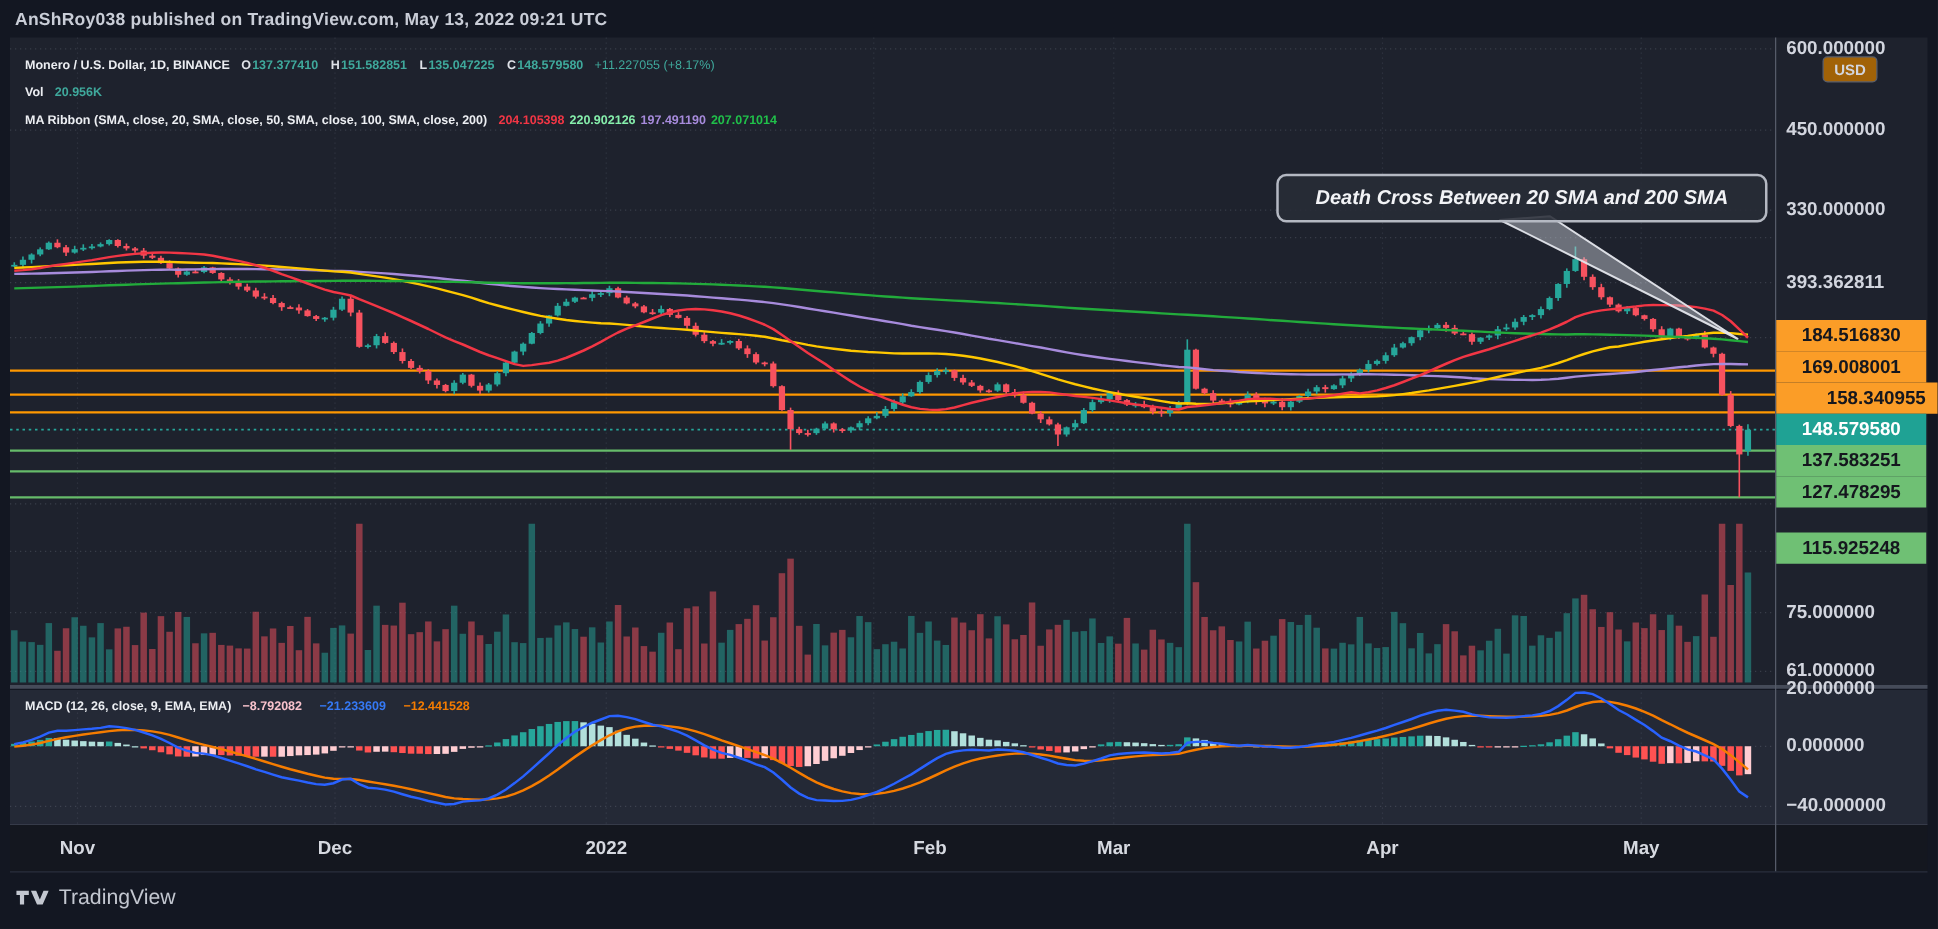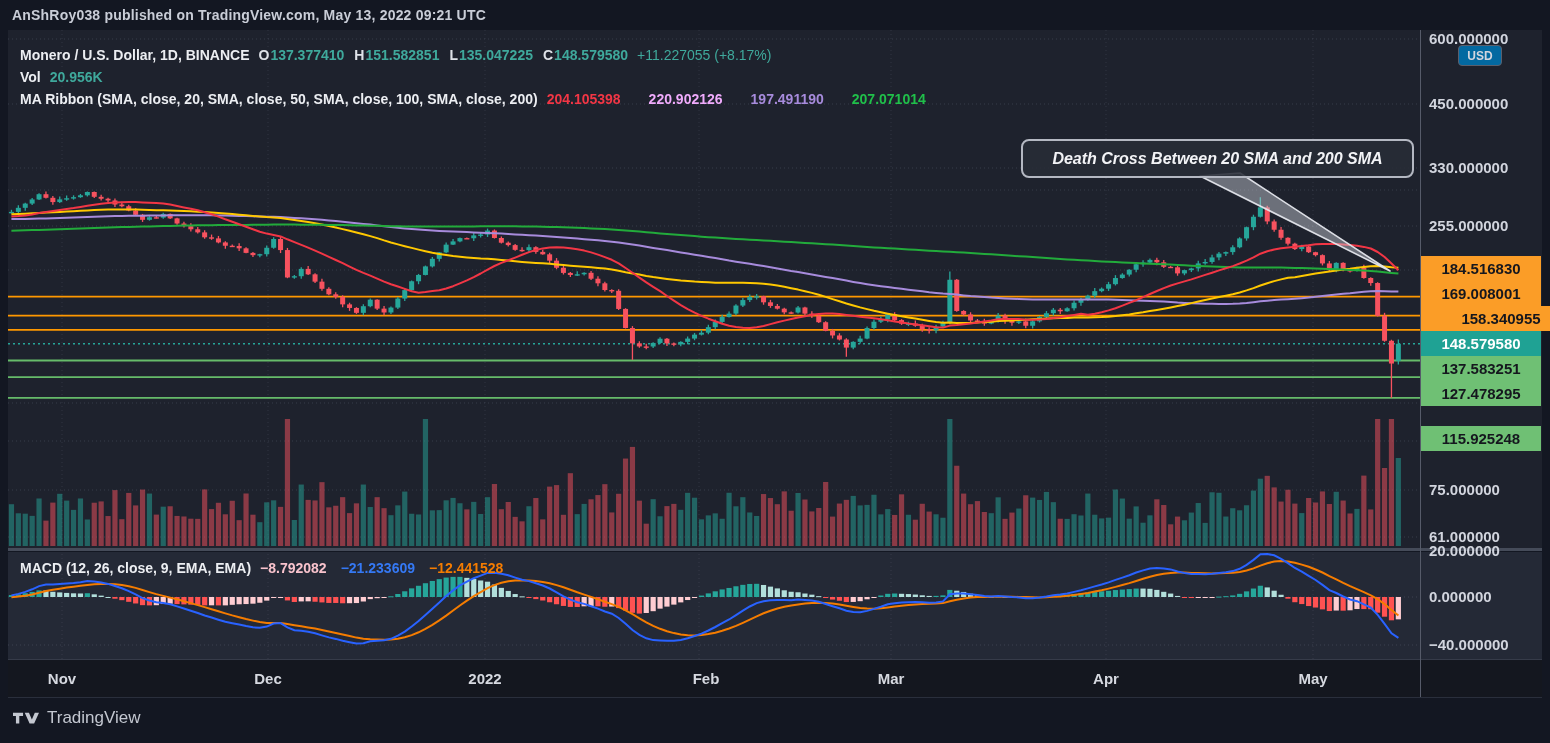--- a/index.html
+++ b/index.html
@@ -6,35 +6,35 @@
   body{
     width:1550px;height:743px;position:relative;overflow:hidden;
     background:#131722;color:#d6d9e0;
     font-family:"Liberation Sans","DejaVu Sans",sans-serif;
     -webkit-font-smoothing:antialiased;
   }
   .abs{position:absolute;}
   #chart-svg{position:absolute;left:0;top:0;}
   #header-bar{left:0;top:0;width:100%;height:30px;}
   #header-text{left:12px;top:0;height:30px;line-height:30px;font-size:14px;font-weight:700;color:#c9cdd7;letter-spacing:.2px;}
-  .legend-row{position:absolute;left:20px;display:flex;align-items:center;gap:9px;font-size:14px;white-space:nowrap;}
+  .legend-row{position:absolute;left:20px;display:flex;align-items:center;gap:9px;font-size:10px;white-space:nowrap;}
   .legend-title{font-weight:700;color:#eceef2;}
   .ohlc-pair{display:flex;gap:1px;}
   .ohlc-k{font-weight:700;color:#dfe2e8;}
   .ohlc-v{font-weight:700;color:#3fa99c;}
   .chg{font-weight:400;color:#3fa99c;}
   .ma-v{font-weight:700;}
   .tick{position:absolute;left:1429px;height:18px;line-height:18px;font-size:15px;font-weight:600;color:#d2d5de;white-space:nowrap;}
   .badge{position:absolute;left:1421px;width:120px;height:25px;display:flex;align-items:center;justify-content:center;font-size:15px;font-weight:700;white-space:nowrap;}
   .badge.orange{background:#fb9d27;color:#15171e;}
   .badge.teal{background:#1fa294;color:#ffffff;}
   .badge.green{background:#6fc074;color:#15171e;}
   .month{position:absolute;top:668px;height:22px;line-height:22px;transform:translateX(-50%);font-size:15px;font-weight:600;color:#d6d9e0;}
   #usd-badge{left:1458px;top:45px;width:42px;height:19px;border:1px solid #5a5f6c;border-radius:4px;
-    background:#0369a1;display:flex;align-items:center;justify-content:center;font-size:12px;font-weight:600;color:#d2d5de;}
+    background:#a16207;display:flex;align-items:center;justify-content:center;font-size:12px;font-weight:600;color:#d2d5de;}
   #callout{left:1021px;top:139px;width:389px;height:35px;border:2px solid #b4b8c2;border-radius:8px;
     background:rgba(40,44,55,.88);display:flex;align-items:center;justify-content:center;
     font-size:16px;font-weight:700;font-style:italic;color:#f2f3f6;}
   #footer-logo{left:13px;top:708px;display:flex;align-items:center;gap:8px;}
   #footer-logo .brand{font-size:17px;color:#c3c7d0;}
 </style>
 </head>
 <body>
 
 <svg id="chart-svg" width="1550" height="743" viewBox="0 0 1550 743">
@@ -931,23 +931,23 @@
       </span>
     </span>
   <span class="chg">+11.227055 (+8.17%)</span>
 </div>
 <div class="legend-row" style="top:69px">
   <span class="legend-title">Vol</span>
   <span class="ohlc-v">20.956K</span>
 </div>
 <div class="legend-row" style="top:91px">
   <span class="legend-title">MA Ribbon (SMA, close, 20, SMA, close, 50, SMA, close, 100, SMA, close, 200)</span>
-  <span id="ma-vals" style="display:flex;gap:28px">
+  <span id="ma-vals" style="display:flex;gap:4px">
       <span class="ma-v" style="color: rgb(242, 54, 69);">204.105398</span>
-      <span class="ma-v" style="color: #f0abfc;">220.902126</span>
+      <span class="ma-v" style="color: #86efac;">220.902126</span>
       <span class="ma-v" style="color: rgb(167, 139, 220);">197.491190</span>
       <span class="ma-v" style="color: rgb(32, 192, 74);">207.071014</span>
     </span>
 </div>
 <div class="legend-row" style="top:560px">
   <span class="legend-title">MACD (12, 26, close, 9, EMA, EMA)</span>
   <span id="macd-vals" style="display:flex;gap:14px">
       <span class="ma-v" style="color: rgb(249, 195, 205);">−8.792082</span>
       <span class="ma-v" style="color: rgb(53, 121, 245);">−21.233609</span>
       <span class="ma-v" style="color: rgb(245, 124, 0);">−12.441528</span>
@@ -959,40 +959,40 @@
 </div>
 
 <div class="abs" id="usd-badge">
   <span>USD</span>
 </div>
 
 <div id="price-axis-layer">
     <div class="tick" style="top: 30px;">600.000000</div>
     <div class="tick" style="top: 95px;">450.000000</div>
     <div class="tick" style="top: 159px;">330.000000</div>
-    <div class="tick" style="top: 217px;">255.000000</div>
+    <div class="tick" style="top: 217px;">393.362811</div>
     <div class="tick" style="top: 432px;">95.000000</div>
     <div class="tick" style="top: 481px;">75.000000</div>
     <div class="tick" style="top: 528px;">61.000000</div>
     <div class="tick" style="top: 542px;">20.000000</div>
     <div class="tick" style="top: 588px;">0.000000</div>
     <div class="tick" style="top: 636px;">−40.000000</div>
     <div class="badge orange" style="top: 255.5px;">184.516830</div>
     <div class="badge orange" style="top: 280.5px;">169.008001</div>
     <div class="badge orange" style="top: 305.5px; padding-left: 20px;">158.340955</div>
     <div class="badge teal" style="top: 330.5px;">148.579580</div>
     <div class="badge green" style="top: 355.5px;">137.583251</div>
     <div class="badge green" style="top: 380.5px;">127.478295</div>
     <div class="badge green" style="top: 426px;">115.925248</div>
   </div>
 <div id="time-axis-layer">
     <div class="month" style="left: 62px;">Nov</div>
     <div class="month" style="left: 268px;">Dec</div>
     <div class="month" style="left: 485px;">2022</div>
-    <div class="month" style="left: 699px; padding-left: 14px;">Feb</div>
+    <div class="month" style="left: 737px; padding-left: 14px;">Feb</div>
     <div class="month" style="left: 891px;">Mar</div>
     <div class="month" style="left: 1106px;">Apr</div>
     <div class="month" style="left: 1313px;">May</div>
   </div>
 
 <div class="abs" id="footer-logo">
   <svg width="26" height="17" viewBox="0 0 31 14">
     <g fill="#c3c7d0">
       <polygon points="0,0 12,0 12,4 7.5,4 7.5,13 3.5,13 3.5,4 0,4"></polygon>
       <polygon points="14,0 19,0 22.5,8.2 26,0 31,0 25.2,13 19.8,13"></polygon>

